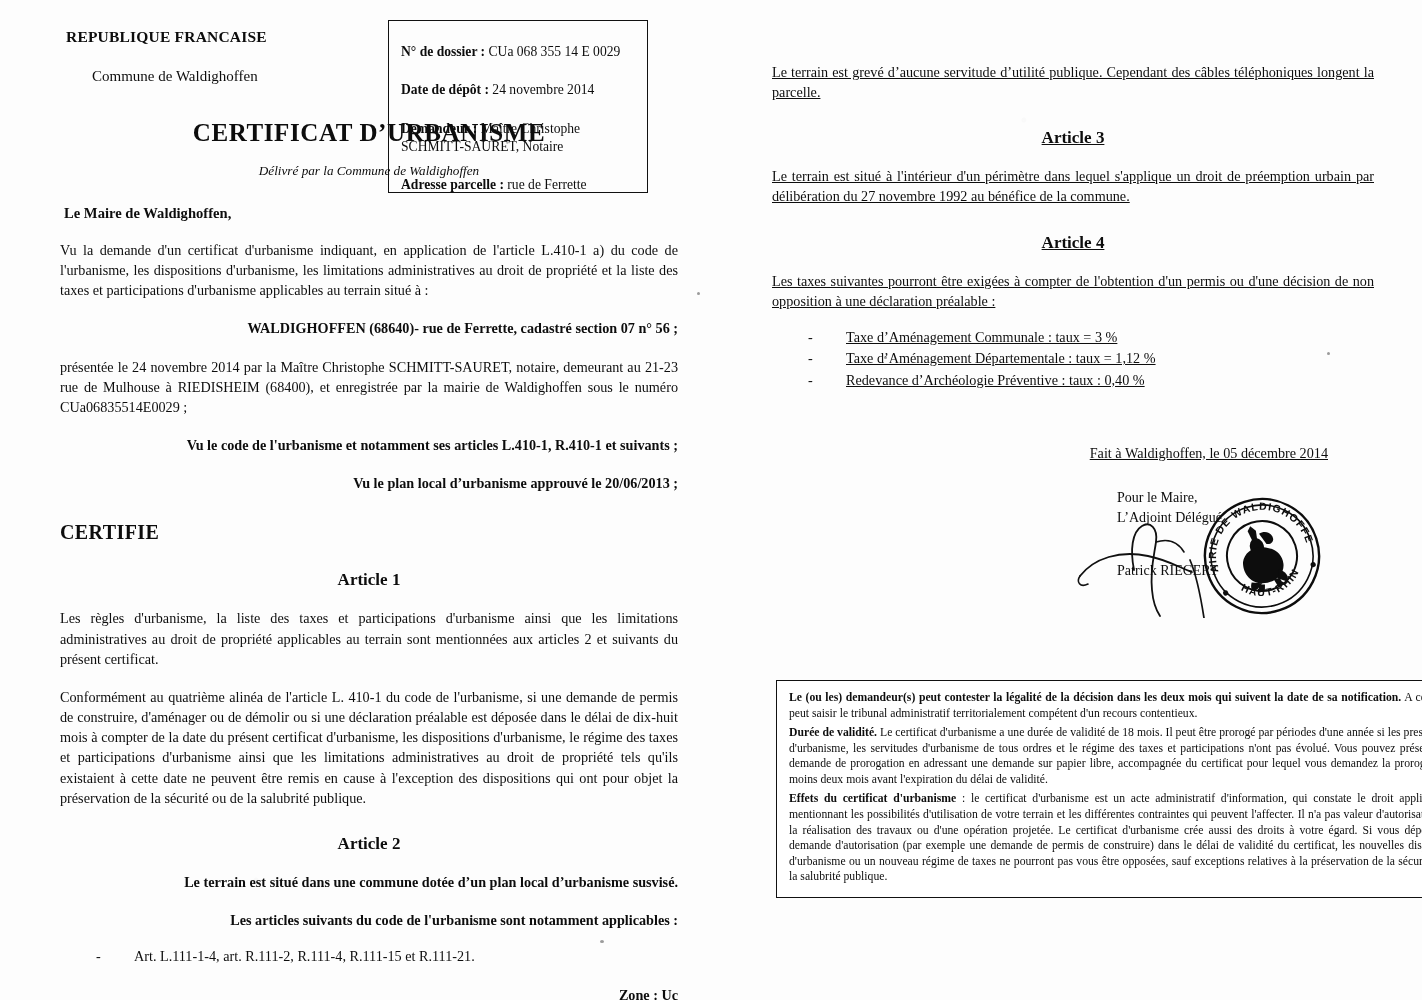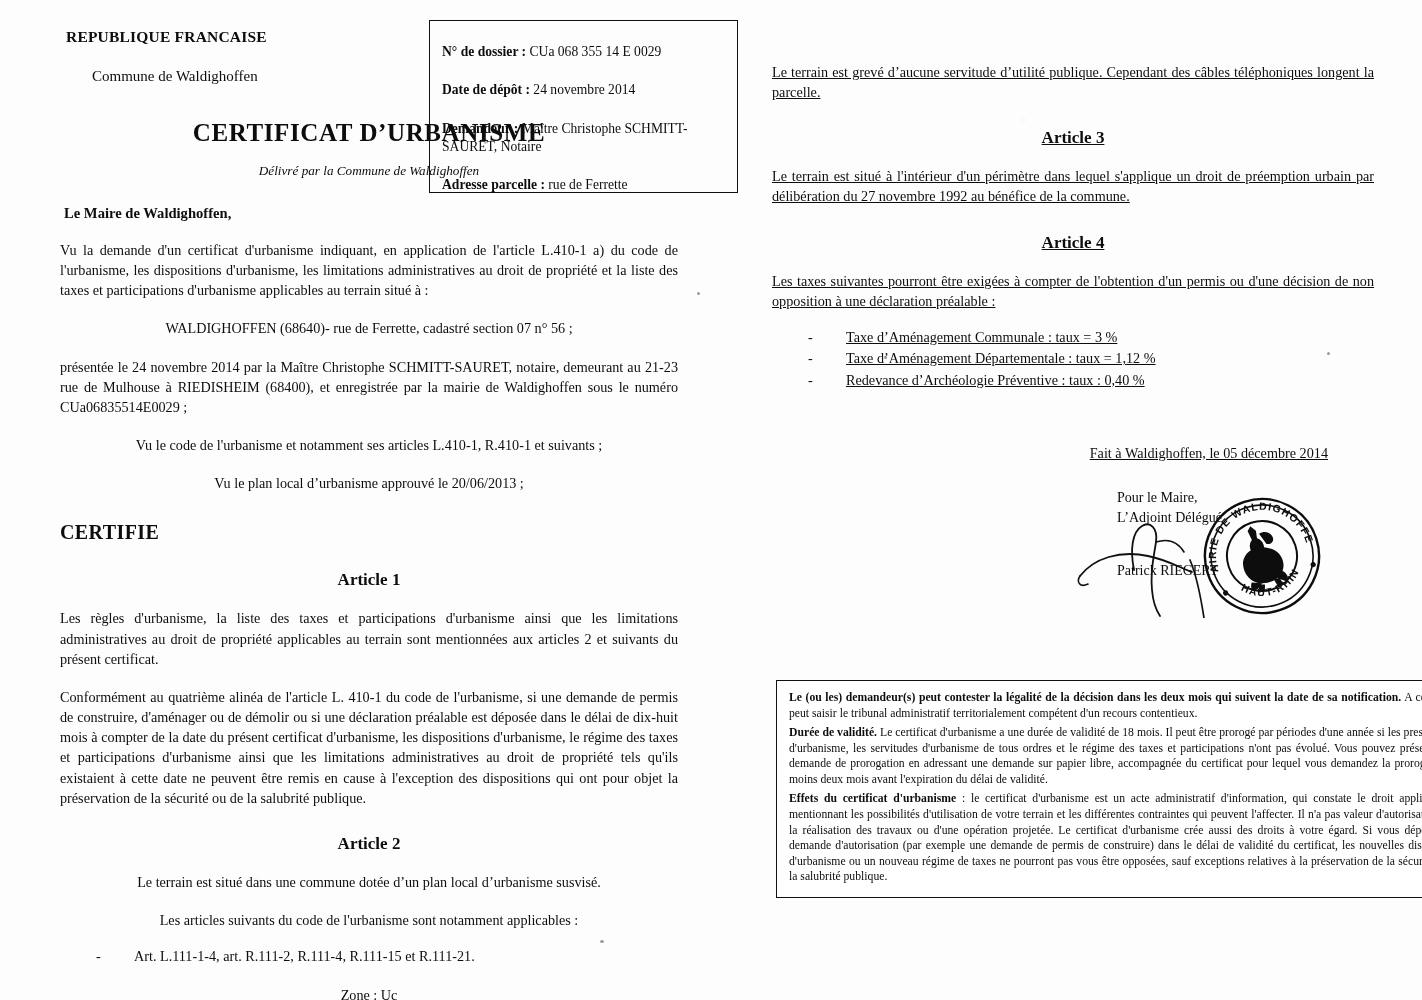--- a/index.html
+++ b/index.html
@@ -50,26 +50,25 @@
   }
   .commune-line {
     font-size: 15px;
     margin-left: 32px;
   }
 
   .info-box {
     position: absolute;
     left: 388px;
     top: 20px;
-    width: 309px;
+    width: 260px;
     height: 173px;
     border: 1.6px solid #111;
     box-sizing: border-box;
     padding: 22px 0 0 12px;
-    margin-left: 41px;
   }
   .info-row {
     font-size: 13.6px;
     line-height: 1.35;
     margin-bottom: 20px;
     padding-right: 10px;
   }
   .info-row:last-child { margin-bottom: 0; }
   .info-row b { font-weight: bold; }
 
@@ -107,21 +106,21 @@
   }
 
   
   p.body {
     font-size: 14.2px;
     line-height: 1.42;
     text-align: justify;
     margin: 18px 0 0 0;
   }
   p.body.loose { }
-  p.left-al { text-align: center; }
+  p.left-al { text-align: right; font-weight: bold; }
 
   ul.dashlist {
     list-style: none;
     margin: 16px 0 0 0;
     padding: 0 0 0 36px;
     font-size: 14.2px;
     line-height: 1.5;
   }
   ul.dashlist li {
     position: relative;

